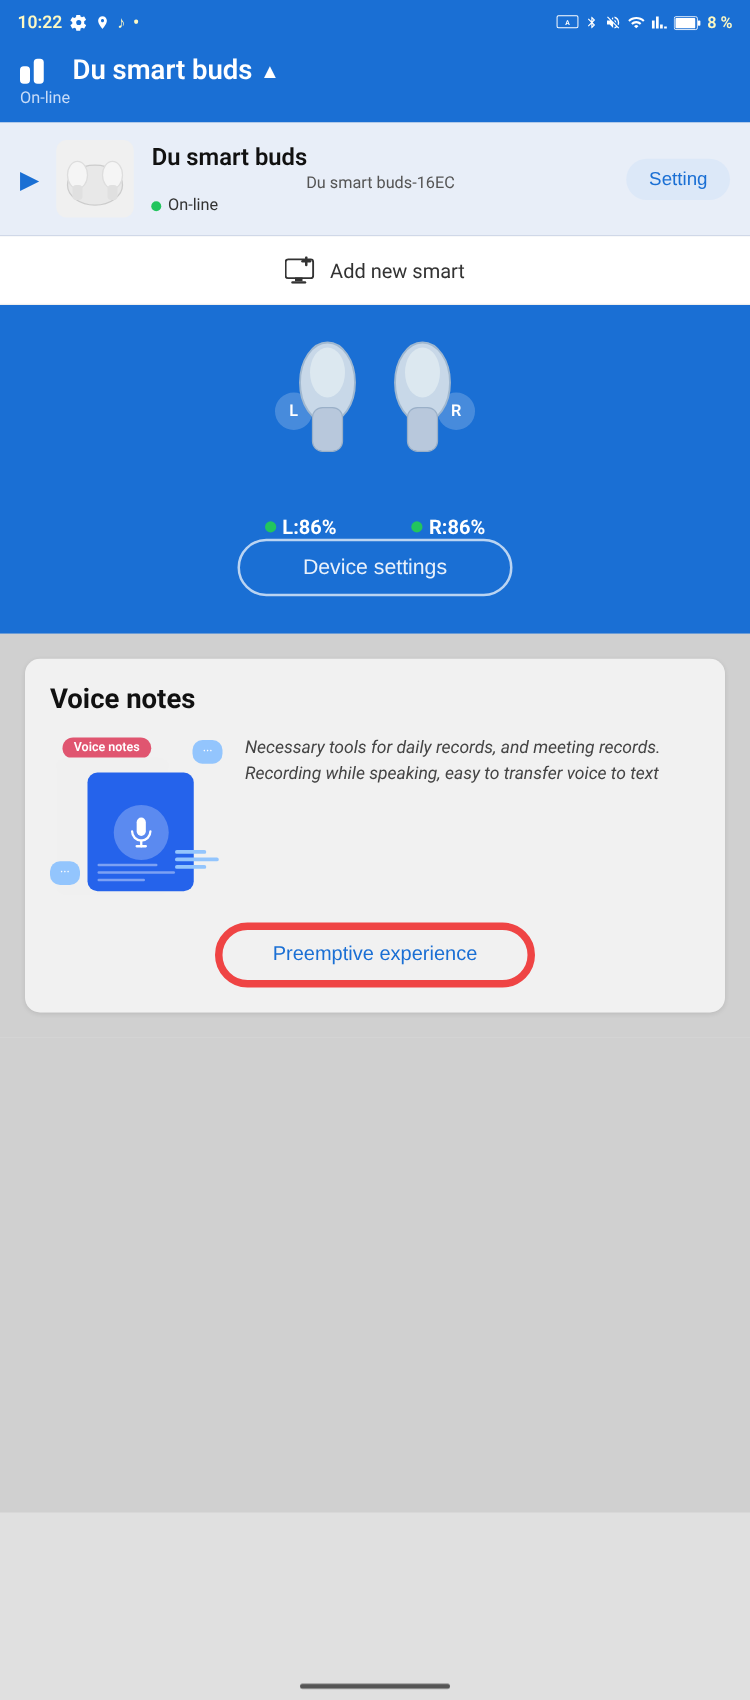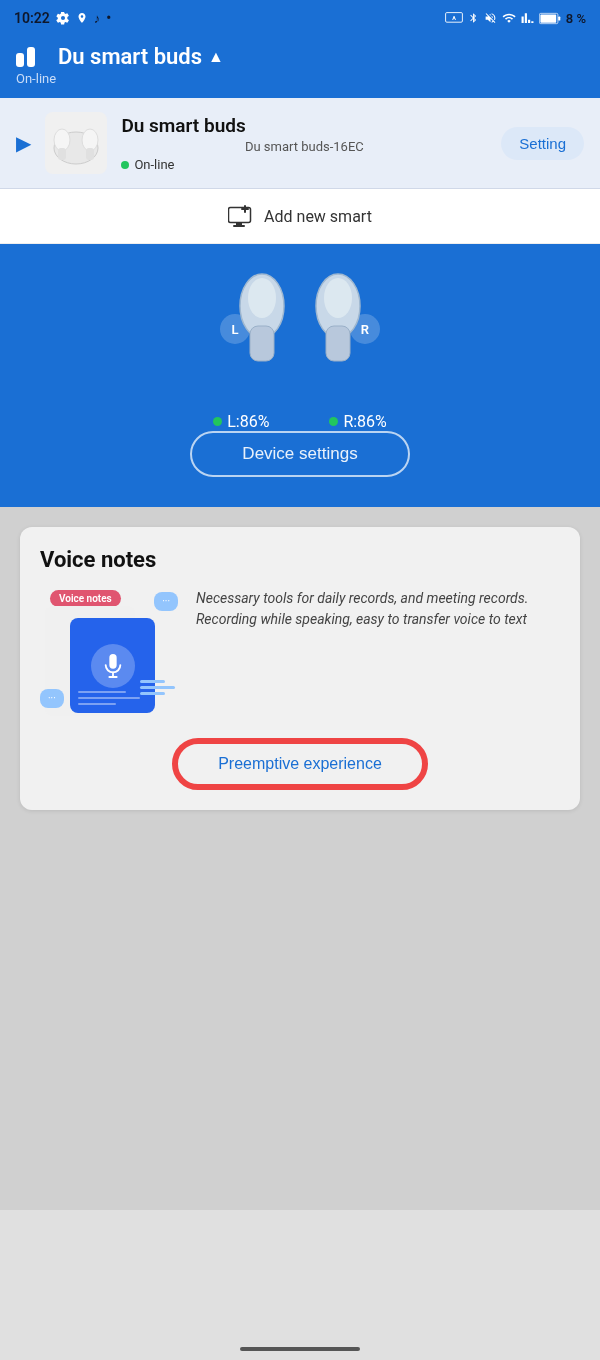--- a/index.html
+++ b/index.html
@@ -15,21 +15,21 @@
 
     
     .status-bar {
       width: 100%;
       height: 36px;
       background: #1a6fd4;
       display: flex;
       align-items: center;
       justify-content: space-between;
       padding: 0 14px;
-      color: #0f172a;
+      color: #fef9c3;
       font-size: 14px;
       font-weight: 600;
     }
     .status-bar-left { display: flex; align-items: center; gap: 6px; }
     .status-bar-right { display: flex; align-items: center; gap: 5px; font-size: 13px; }
 
     
     .app-header {
       background: #1a6fd4;
       padding: 8px 16px 12px 16px;
@@ -171,21 +171,21 @@
       gap: 60px;
       margin-top: 8px;
       padding: 0 20px;
     }
     .battery-item {
       display: flex;
       align-items: center;
       gap: 5px;
       color: #fff;
       font-size: 16px;
-      font-weight: 400;
+      font-weight: 700;
     }
     .battery-dot {
       width: 9px; height: 9px;
       background: #22c55e;
       border-radius: 50%;
     }
 
     .device-settings-btn {
       background: transparent;
       border: 2px solid rgba(255,255,255,0.7);

